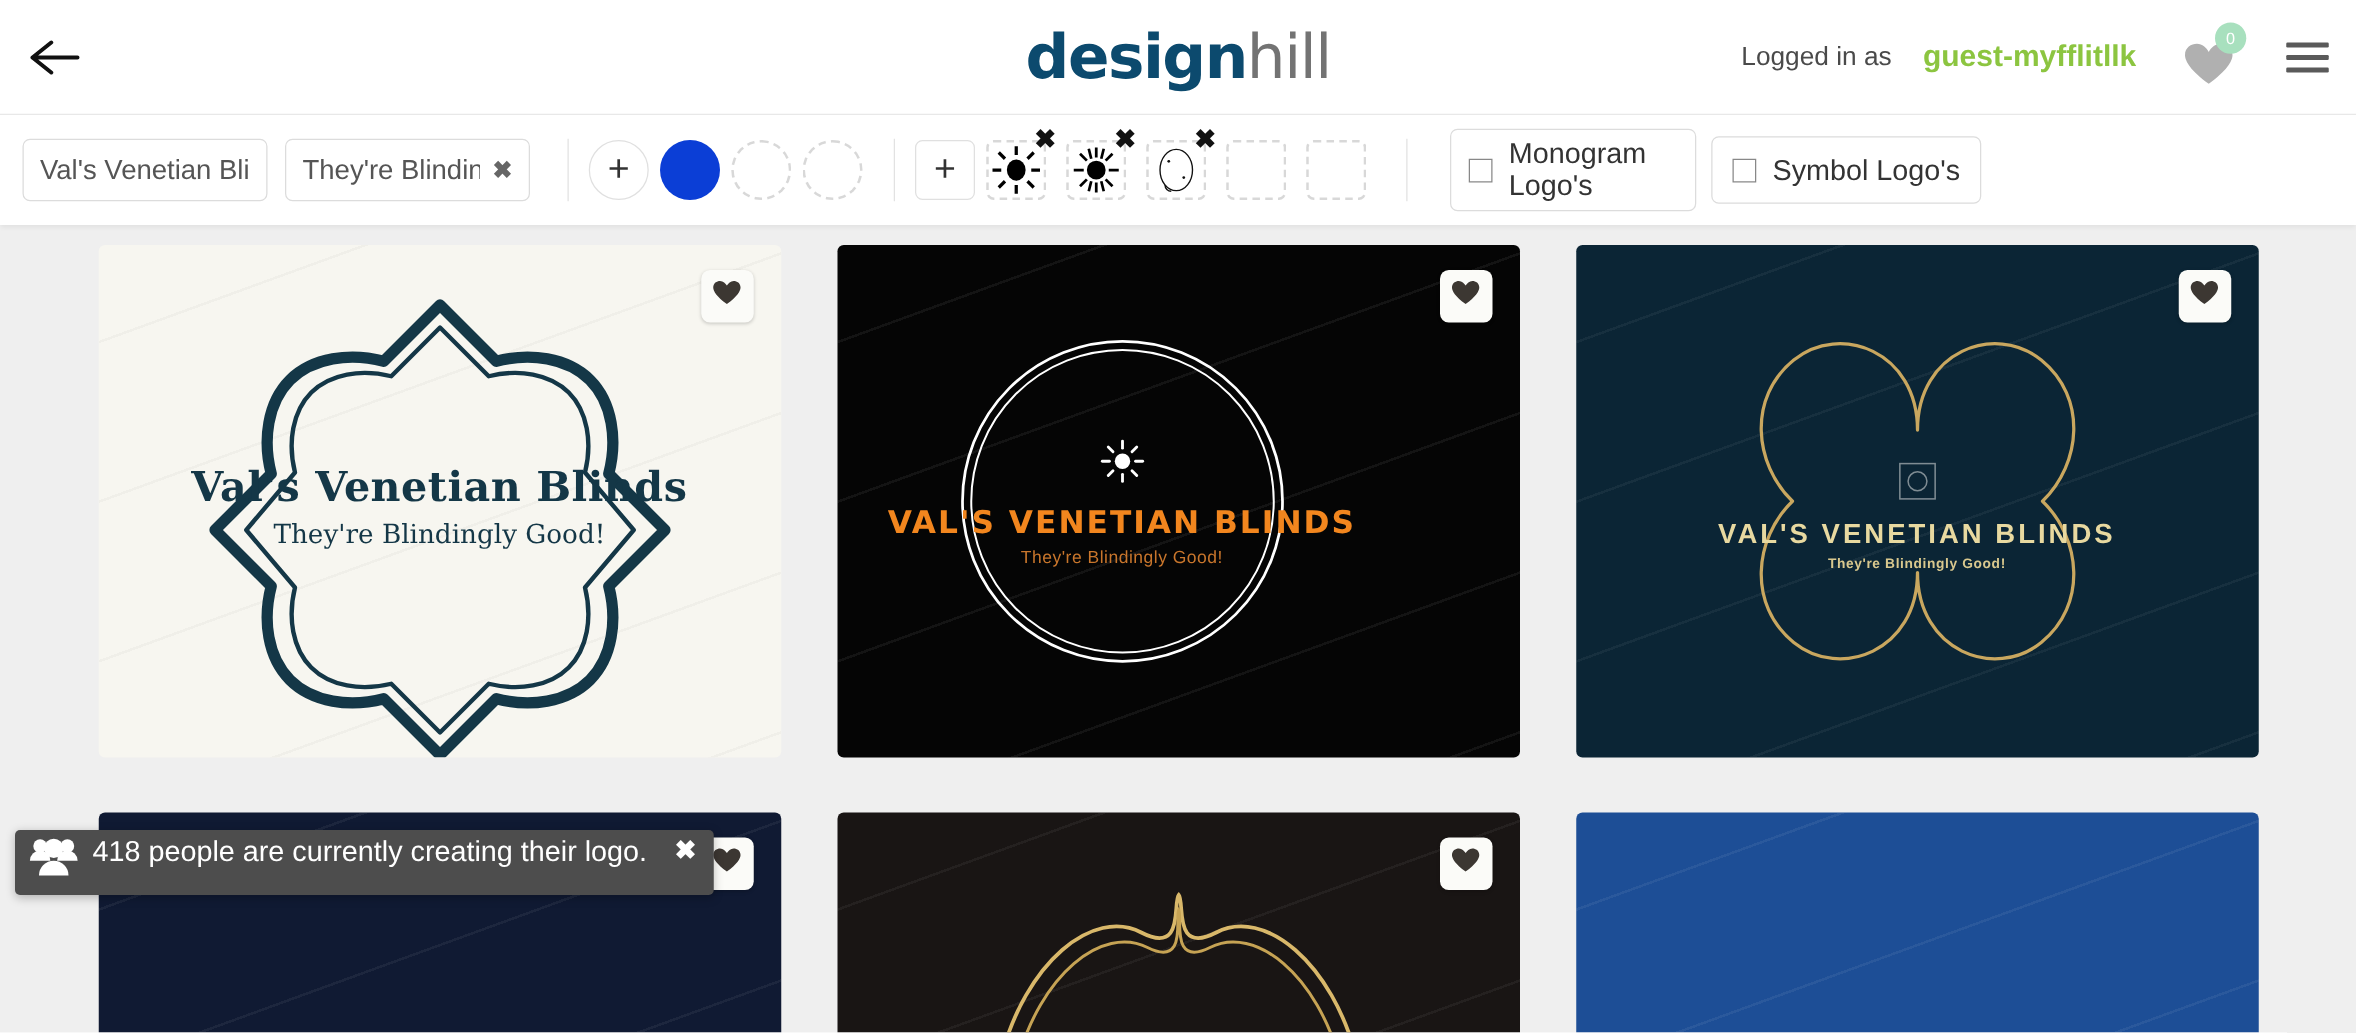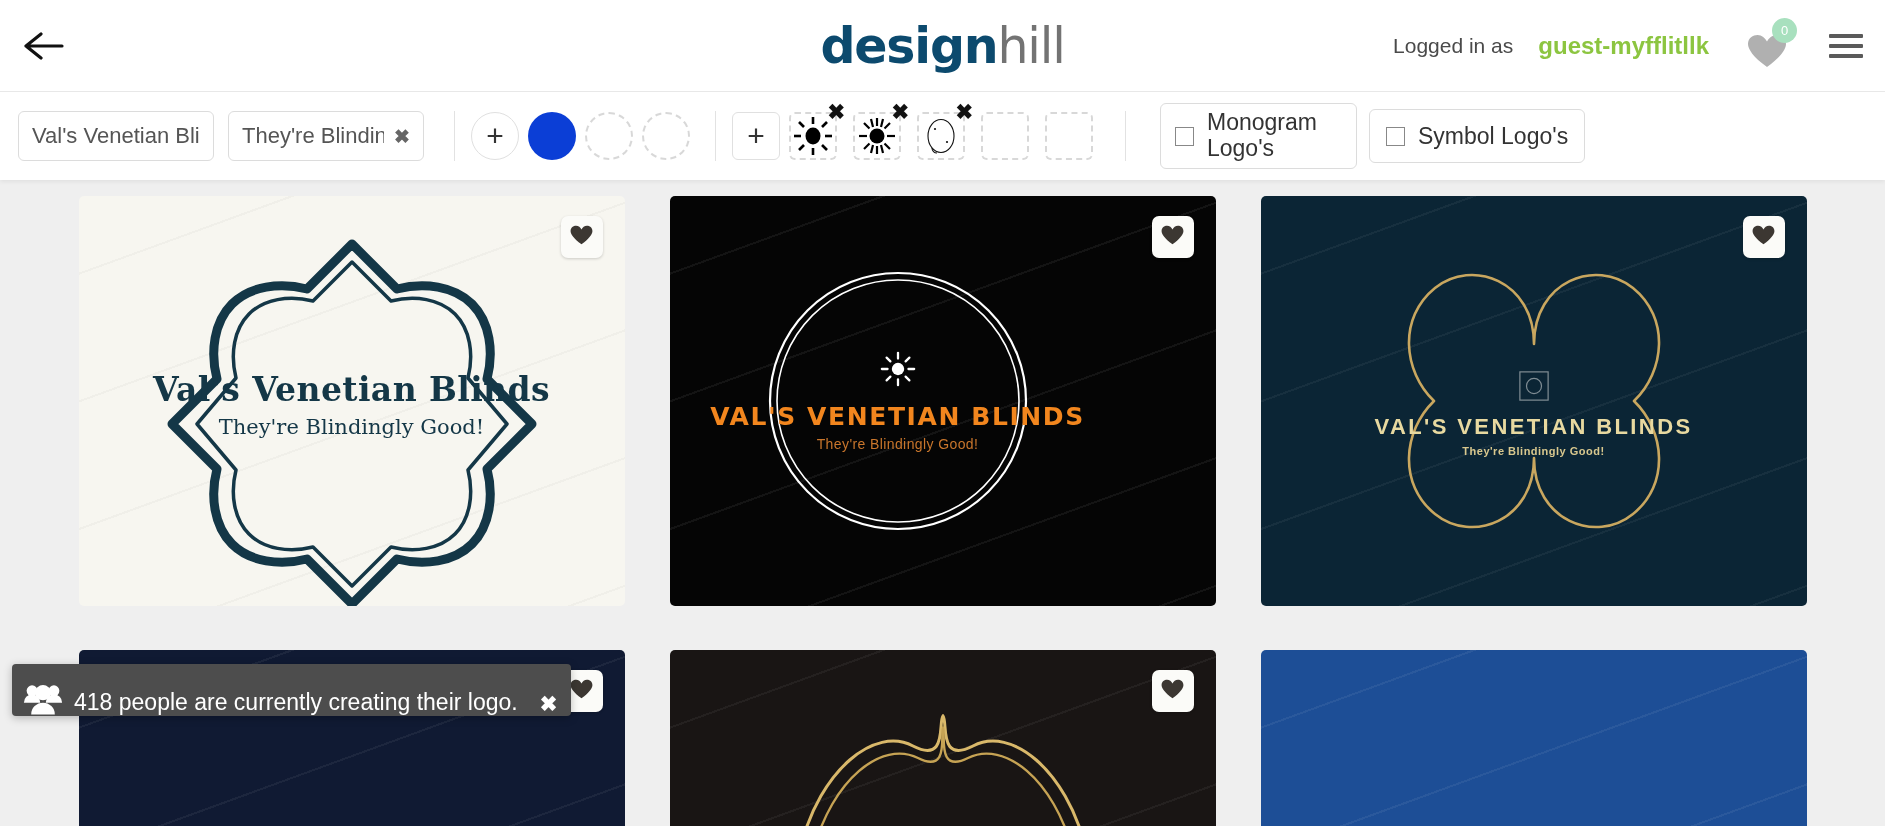--- a/index.html
+++ b/index.html
@@ -144,21 +144,21 @@
   .lg-title-2 { font-family: "DejaVu Sans", sans-serif; font-weight: bold; font-size: 25px; color: #f2861e; letter-spacing: 1.6px; white-space: nowrap; }
   .lg-sub-2 { font-family: "Liberation Sans", sans-serif; font-size: 14px; color: #c9762c; margin-top: 5px; letter-spacing: 0.4px; white-space: nowrap; }
 
   .lg-title-3 { font-family: "Liberation Sans", sans-serif; font-weight: bold; font-size: 22px; color: #e8d9a0; letter-spacing: 2.4px; white-space: nowrap; }
   .lg-sub-3 { font-family: "Liberation Sans", sans-serif; font-weight: bold; font-size: 11px; color: #d9c88e; margin-top: 5px; letter-spacing: 0.5px; white-space: nowrap; }
 
   
   .toast {
     position: absolute; left: 12px; top: 664px; z-index: 50;
     height: 52px; background: #4d4d4d; border-radius: 4px;
-    display: flex; align-items: flex-end; padding: 4px 14px 0 0;
+    display: flex; align-items: flex-start; padding: 4px 14px 0 0;
     box-shadow: 0 2px 8px rgba(0,0,0,0.25);
   }
   .toast .ico { width: 62px; display: flex; align-items: center; justify-content: center; flex: none; }
   .toast .msg { color: #ffffff; font-size: 23px; white-space: nowrap; }
   .toast .close { color: #ffffff; font-size: 21px; font-weight: bold; margin-left: 22px; cursor: pointer; }
 
   
   .chat {
     position: absolute; right: 34px; bottom: 28px; z-index: 60;
     height: 62px; background: #76bc3f; border-radius: 34px;

